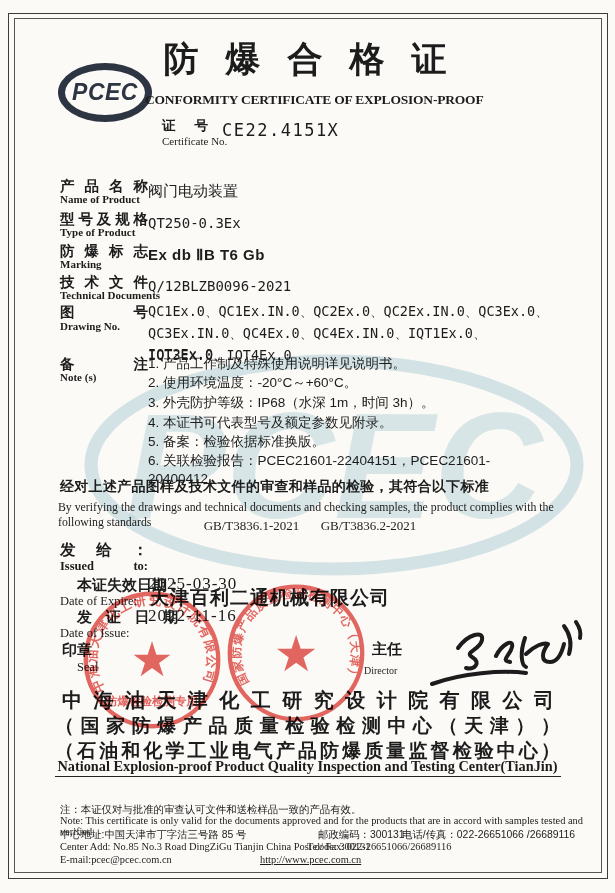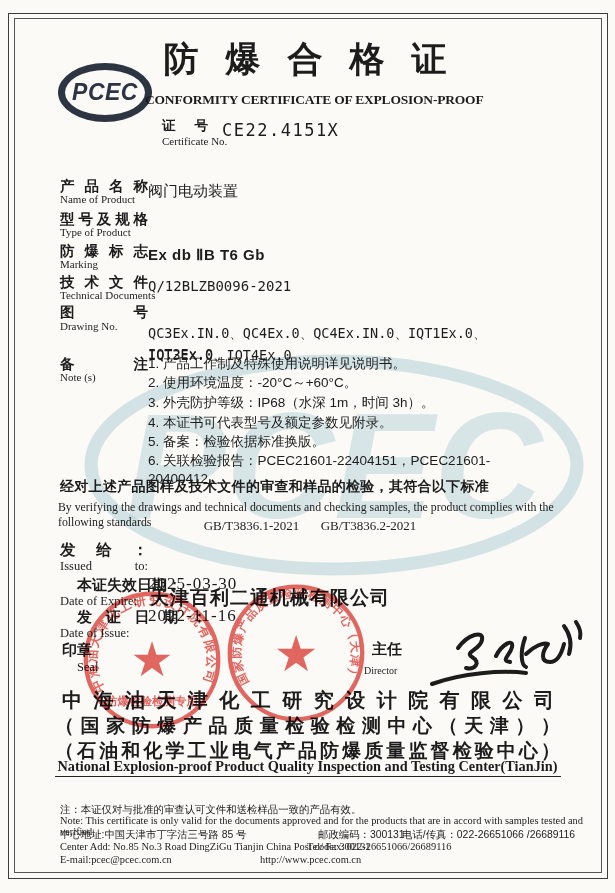--- a/index.html
+++ b/index.html
@@ -42,21 +42,21 @@
     letter-spacing:-0.2px;white-space:nowrap;
   }
   .certno-zh{left:162px;top:117px;width:46px;font-size:13.5px;font-weight:600;
     text-align:justify;text-align-last:justify;}
   .certno-en{left:162px;top:135px;font-size:11px;}
   .certno-val{left:222px;top:120px;font-size:17px;letter-spacing:1.5px;}
 
   
   .flz{left:60px;width:88px;font-size:14.5px;font-weight:600;
     text-align:justify;text-align-last:justify;letter-spacing:0;}
-  .fle{left:60px;font-size:11px;white-space:nowrap;}
+  .fle{left:60px;font-size:11px;white-space:nowrap;font-weight:bold;}
   .fv{left:148px;width:407px;font-size:14px;line-height:21px;}
   .fv.bold-mark{font-weight:bold;font-size:15px;letter-spacing:0.5px;}
   .notes-line{left:148px;width:410px;font-size:13.5px;}
 
   .stmt-zh{left:60px;top:478px;font-size:14px;font-weight:600;letter-spacing:0.3px;}
   .stmt-en{left:58px;top:500px;font-size:11.8px;width:505px;}
   .standards{left:150px;top:518px;width:320px;text-align:center;font-size:13px;}
   .standards span{margin:0 9px;}
 
   .issued-val{left:150px;top:545px;font-size:19px;font-weight:600;letter-spacing:1px;margin-top:40px;}
@@ -99,31 +99,33 @@
   <div class="abs certno-zh">证号</div>
   <div class="abs certno-en serif">Certificate No.</div>
   <div class="abs certno-val mono">CE22.4151X</div>
 
   <div class="abs flz" style="top:177px">产品名称</div>
   <div class="abs fle serif" style="top:193px">Name of Product</div>
   <div class="abs fv" style="top:180px;font-size:15px">阀门电动装置</div>
 
   <div class="abs flz" style="top:210px">型号及规格</div>
   <div class="abs fle serif" style="top:226px">Type of Product</div>
+  <div class="abs fv mono" style="top:213px">QT250-0.3Ex</div>
 
   <div class="abs flz" style="top:242px">防爆标志</div>
   <div class="abs fle serif" style="top:258px">Marking</div>
   <div class="abs fv bold-mark" style="top:244px">Ex db ⅡB T6 Gb</div>
 
   <div class="abs flz" style="top:273px">技术文件</div>
   <div class="abs fle serif" style="top:289px">Technical Documents</div>
   <div class="abs fv mono" style="top:276px">Q/12BLZB0096-2021</div>
 
   <div class="abs flz" style="top:303px">图号</div>
   <div class="abs fle serif" style="top:320px">Drawing No.</div>
+  <div class="abs fv mono" style="top:301px;font-size:13.5px">QC1Ex.0、QC1Ex.IN.0、QC2Ex.0、QC2Ex.IN.0、QC3Ex.0、</div>
   <div class="abs fv mono" style="top:323px;font-size:13.5px">QC3Ex.IN.0、QC4Ex.0、QC4Ex.IN.0、IQT1Ex.0、IQT2Ex.0、</div>
   <div class="abs fv mono" style="top:345px;font-size:13.5px">IQT3Ex.0、IQT4Ex.0</div>
 
   <div class="abs flz" style="top:355px">备注</div>
   <div class="abs fle serif" style="top:371px">Note (s)</div>
   <div class="abs notes-line" style="top:355px">1. 产品工作制及特殊使用说明详见说明书。</div>
   <div class="abs notes-line" style="top:374px">2. 使用环境温度：-20°C～+60°C。</div>
   <div class="abs notes-line" style="top:394px">3. 外壳防护等级：IP68（水深 1m，时间 3h）。</div>
   <div class="abs notes-line" style="top:414px">4. 本证书可代表型号及额定参数见附录。</div>
   <div class="abs notes-line" style="top:433px">5. 备案：检验依据标准换版。</div>
@@ -194,14 +196,14 @@
   <div class="abs ft serif" style="left:60px;top:815px">Note: This certificate is only valid for the documents approved and for the products that are in accord with samples tested and verified.</div>
 
   <div class="abs ft-sans" style="left:60px;top:828px">中心地址:中国天津市丁字沽三号路 85 号</div>
   <div class="abs ft-sans" style="left:318px;top:828px">邮政编码：300131</div>
   <div class="abs ft-sans" style="left:402px;top:828px">电话/传真：022-26651066 /26689116</div>
 
   <div class="abs ft serif" style="left:60px;top:841px">Center Add: No.85 No.3 Road DingZiGu Tianjin China Post code: 300131</div>
   <div class="abs ft serif" style="left:307px;top:841px">Tel/ Fax: 022-26651066/26689116</div>
 
   <div class="abs ft serif" style="left:60px;top:854px">E-mail:pcec@pcec.com.cn</div>
-  <div class="abs ft serif" style="left:260px;top:854px;">http://www.pcec.com.cn</div>
+  <div class="abs ft serif" style="left:260px;top:854px;text-decoration:underline">http://www.pcec.com.cn</div>
 </div>
 
 </body></html>

